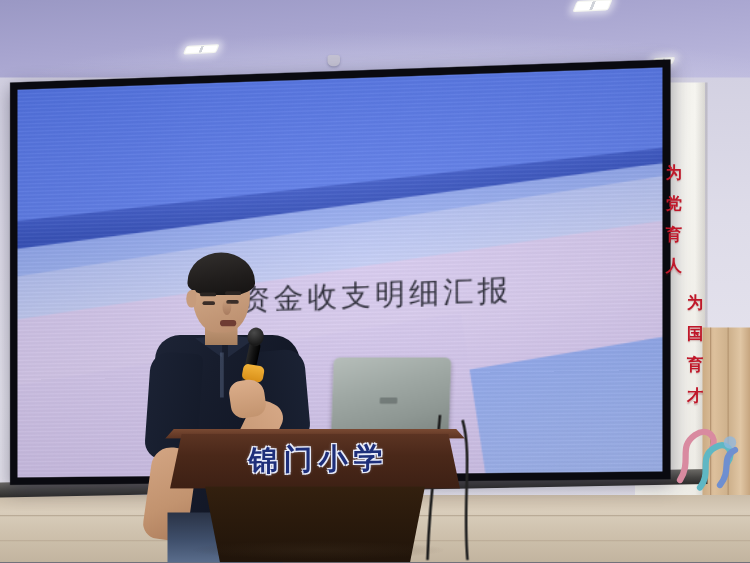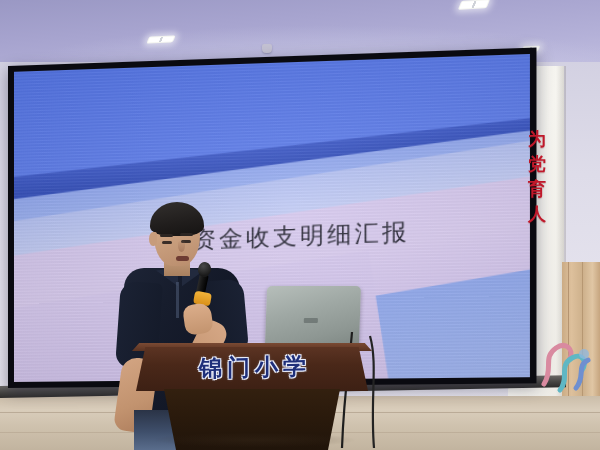--- a/index.html
+++ b/index.html
@@ -192,23 +192,24 @@
     color: #1d1d2b;
     white-space: nowrap;
     transform: skewY(-1.0deg);
     font-family: "DejaVu Sans", sans-serif;
   }
 
   
   .calli {
     position: absolute;
     color: #c0182a;
-    font-size: 18px;
+    font-size: 13px;
     line-height: 25px;
     width: 22px;
+    text-align: center;
     font-family: "DejaVu Serif", serif;
     font-weight: 700;
     text-shadow: 0 1px 1px rgba(120,10,20,.25);
   }
   .calli-1 { left: 528px; top: 126px; }
   .calli-2 { left: 545px; top: 230px; }
 
   
   .ribbon-deco {
     position: absolute;
@@ -475,20 +476,21 @@
       <div class="band b-blue-pale"></div>
       <div class="band b-blue-bottom"></div>
       <div class="band b-lav-bottom"></div>
       <div class="slide-title">乐资金收支明细汇报</div>
       <div class="screen-scanlines"></div>
       <div class="screen-vignette"></div>
     </div>
   </div>
 
   <div class="calli calli-1">为党育人</div>
+  <div class="calli calli-2">为国育才</div>
 
   <div class="ribbon-deco">
     <svg width="56" height="60" viewBox="0 0 56 60">
       <path d="M4 46 C14 30, 2 20, 16 10 C26 3, 34 12, 30 20" stroke="#d98aa0" stroke-width="5" fill="none" stroke-linecap="round"></path>
       <path d="M20 52 C30 40, 18 28, 32 20 C42 14, 48 24, 42 32" stroke="#5fb7c4" stroke-width="5" fill="none" stroke-linecap="round"></path>
       <path d="M36 50 C46 38, 36 28, 48 22" stroke="#6f8fd0" stroke-width="5" fill="none" stroke-linecap="round"></path>
       <circle cx="44" cy="16" r="5" fill="#8fb8e0" opacity=".75"></circle>
     </svg>
   </div>
 

